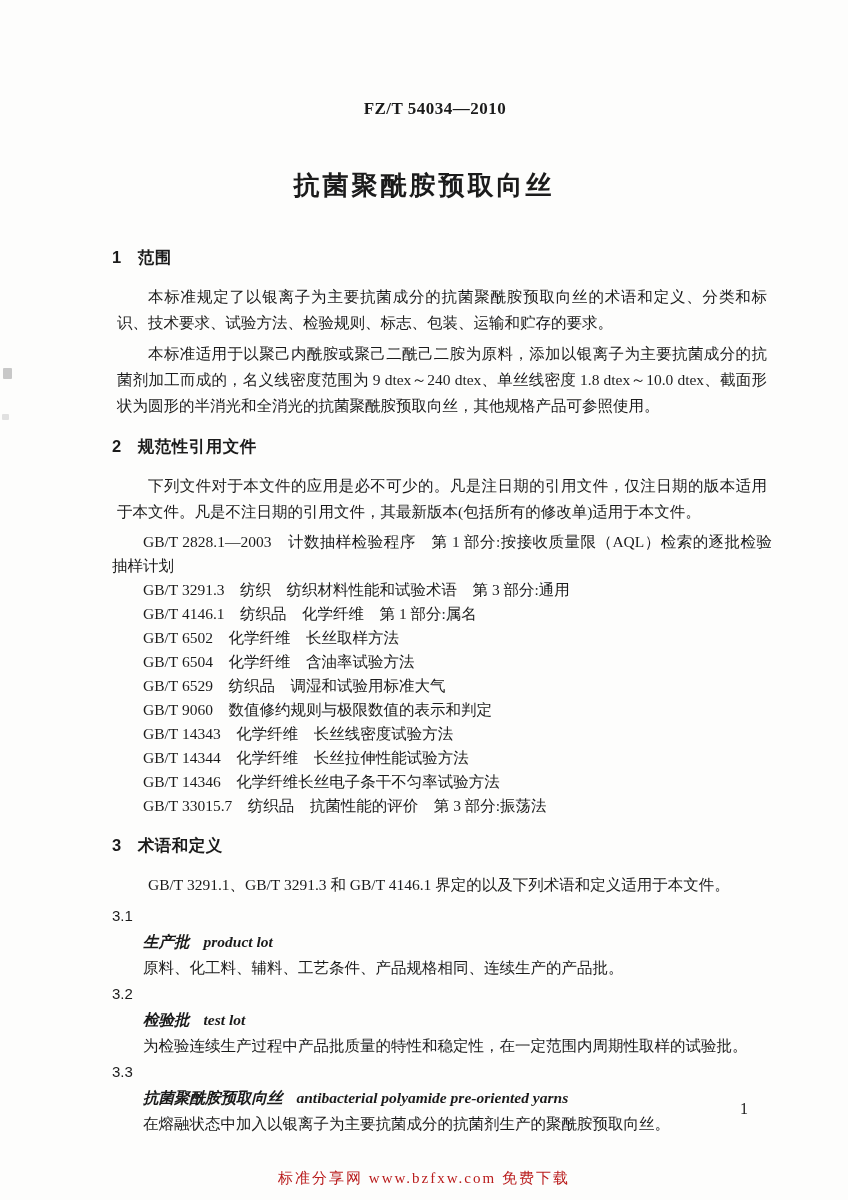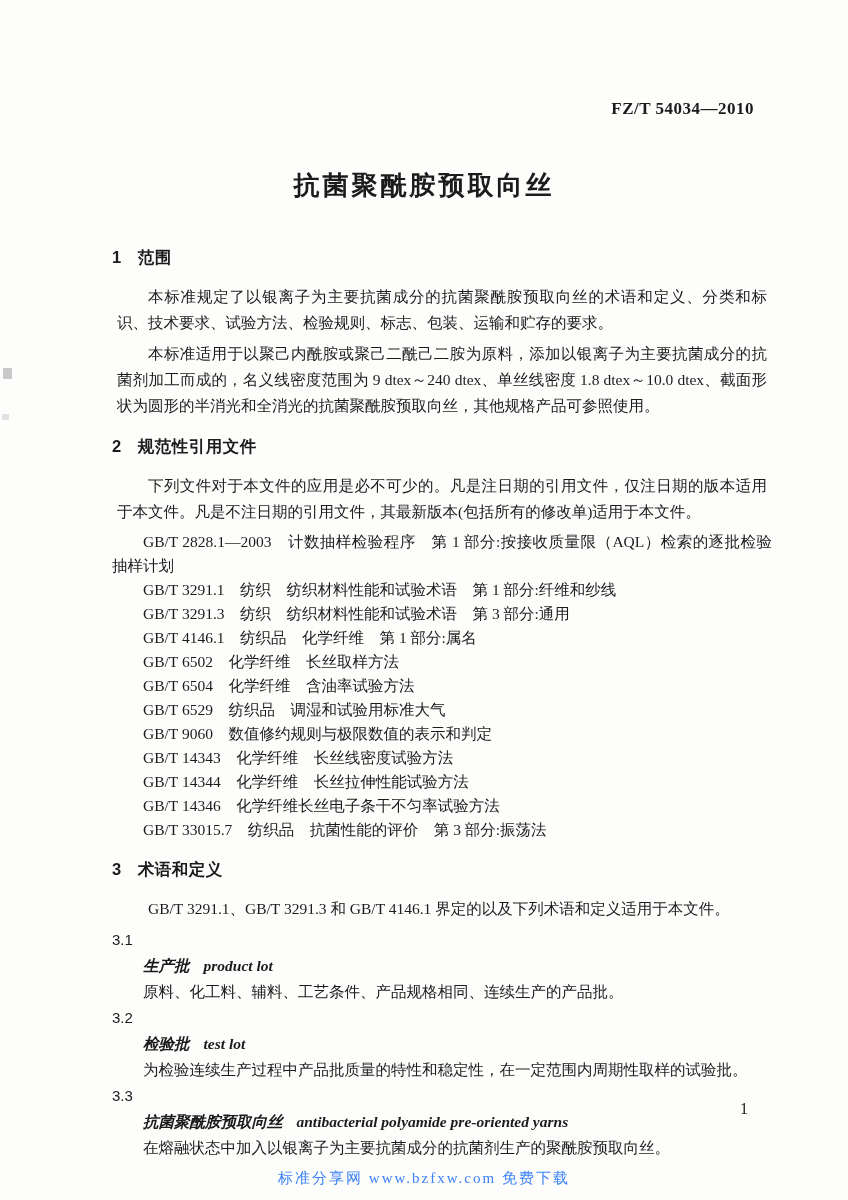--- a/index.html
+++ b/index.html
@@ -11,22 +11,22 @@
   .page {
     position: relative;
     width: 848px; height: 1200px;
     background: #fdfdfc;
     color: #1b1b1b;
     overflow: hidden;
   }
   
   .header-code {
     position: absolute;
-    top: 99px; left: 94px; width: 660px;
-    text-align: right;
+    top: 99px; left: 105px; width: 660px;
+    text-align: center;
     font-weight: 700;
     font-size: 17px;
     letter-spacing: 0.5px;
     font-family: "Liberation Serif", "DejaVu Serif", serif;
   }
   
   .doc-title {
     position: absolute;
     top: 168px; left: 0; width: 848px;
     margin: 0;
@@ -68,21 +68,21 @@
   .page-number {
     position: absolute;
     top: 1100px; left: 112px; width: 636px;
     text-align: right;
     font-size: 16px;
   }
   .watermark {
     position: absolute;
     top: 1169px; left: 0; width: 848px;
     text-align: center;
-    color: #3b82f6;
+    color: #b91c1c;
     font-size: 15px;
     letter-spacing: 2px;
   }
   
   .artifact { position: absolute; border-radius: 1px; }
   .a1 { left: 3px; top: 368px; width: 9px; height: 11px; background: #9c9c9c; opacity: .55; }
   .a2 { left: 2px; top: 414px; width: 7px; height: 6px; background: #c6c6c6; opacity: .5; }
 </style>
 </head>
 <body>
@@ -93,21 +93,20 @@
   <main class="content">
       <section class="doc-section">
         <h2 class="sec-heading"><span class="sec-num">1</span><span class="sec-title">范围</span></h2>
         <p class="body-para">本标准规定了以银离子为主要抗菌成分的抗菌聚酰胺预取向丝的术语和定义、分类和标识、技术要求、试验方法、检验规则、标志、包装、运输和贮存的要求。</p>
         <p class="body-para">本标准适用于以聚己内酰胺或聚己二酰己二胺为原料，添加以银离子为主要抗菌成分的抗菌剂加工而成的，名义线密度范围为 9 dtex～240 dtex、单丝线密度 1.8 dtex～10.0 dtex、截面形状为圆形的半消光和全消光的抗菌聚酰胺预取向丝，其他规格产品可参照使用。</p>
       </section>
       <section class="doc-section">
         <h2 class="sec-heading"><span class="sec-num">2</span><span class="sec-title">规范性引用文件</span></h2>
         <p class="body-para">下列文件对于本文件的应用是必不可少的。凡是注日期的引用文件，仅注日期的版本适用于本文件。凡是不注日期的引用文件，其最新版本(包括所有的修改单)适用于本文件。</p>
         <p class="ref-item">GB/T 2828.1—2003　计数抽样检验程序　第 1 部分:按接收质量限（AQL）检索的逐批检验抽样计划</p>
-        <p class="ref-item">GB/T 3291.1　纺织　纺织材料性能和试验术语　第 1 部分:纤维和纱线</p>
         <p class="ref-item">GB/T 3291.3　纺织　纺织材料性能和试验术语　第 3 部分:通用</p>
         <p class="ref-item">GB/T 4146.1　纺织品　化学纤维　第 1 部分:属名</p>
         <p class="ref-item">GB/T 6502　化学纤维　长丝取样方法</p>
         <p class="ref-item">GB/T 6504　化学纤维　含油率试验方法</p>
         <p class="ref-item">GB/T 6529　纺织品　调湿和试验用标准大气</p>
         <p class="ref-item">GB/T 9060　数值修约规则与极限数值的表示和判定</p>
         <p class="ref-item">GB/T 14343　化学纤维　长丝线密度试验方法</p>
         <p class="ref-item">GB/T 14344　化学纤维　长丝拉伸性能试验方法</p>
         <p class="ref-item">GB/T 14346　化学纤维长丝电子条干不匀率试验方法</p>
         <p class="ref-item">GB/T 33015.7　纺织品　抗菌性能的评价　第 3 部分:振荡法</p>

